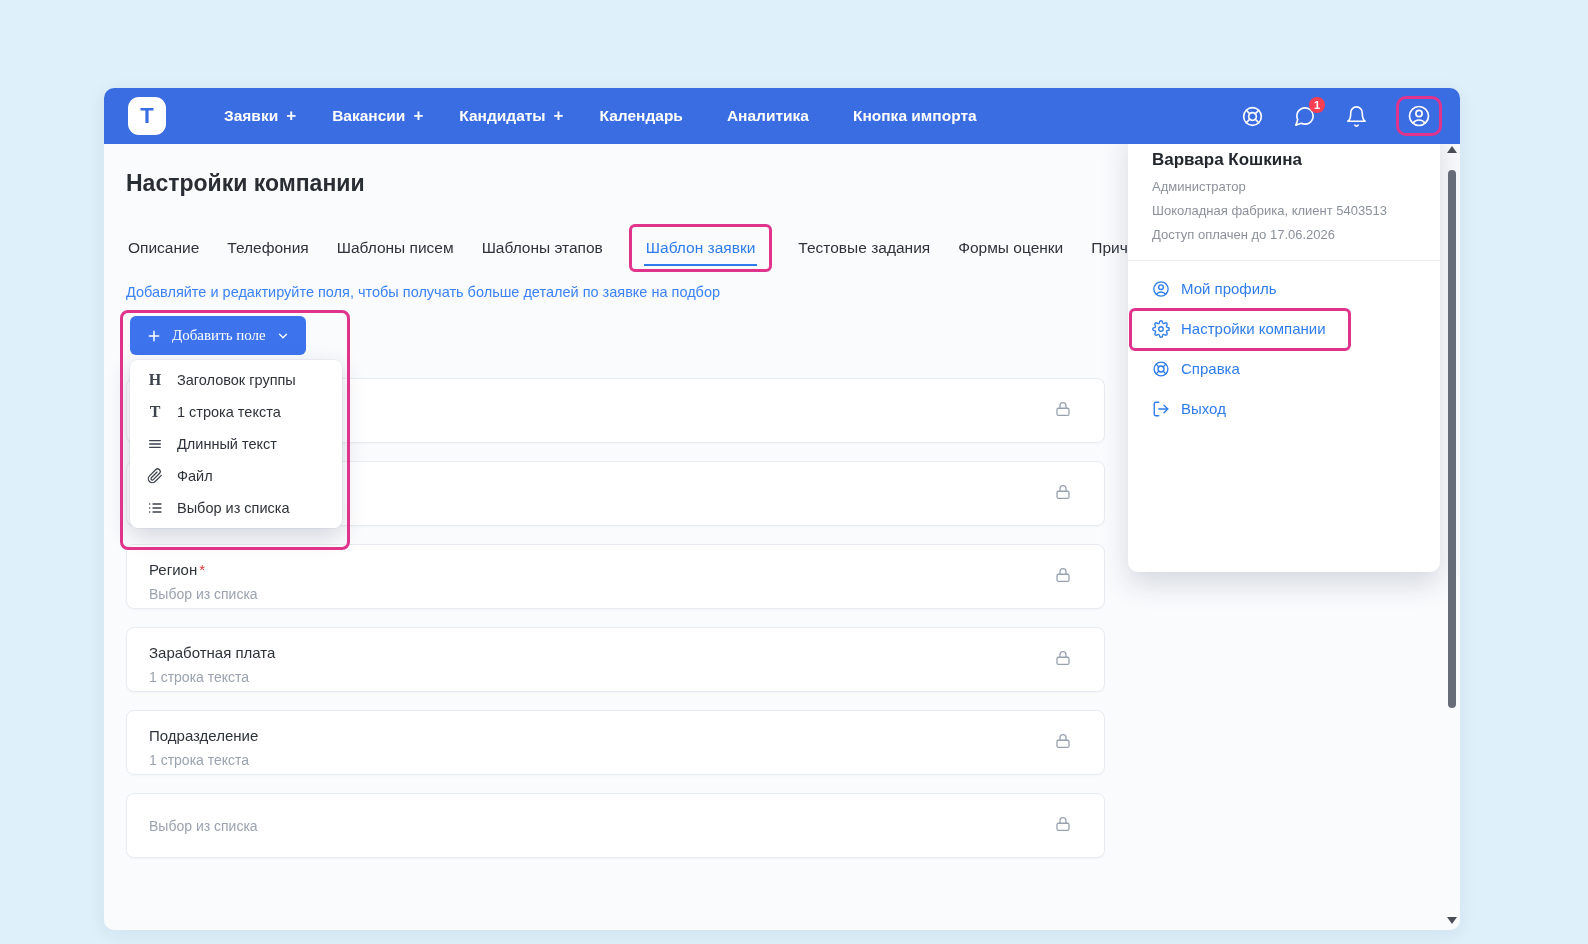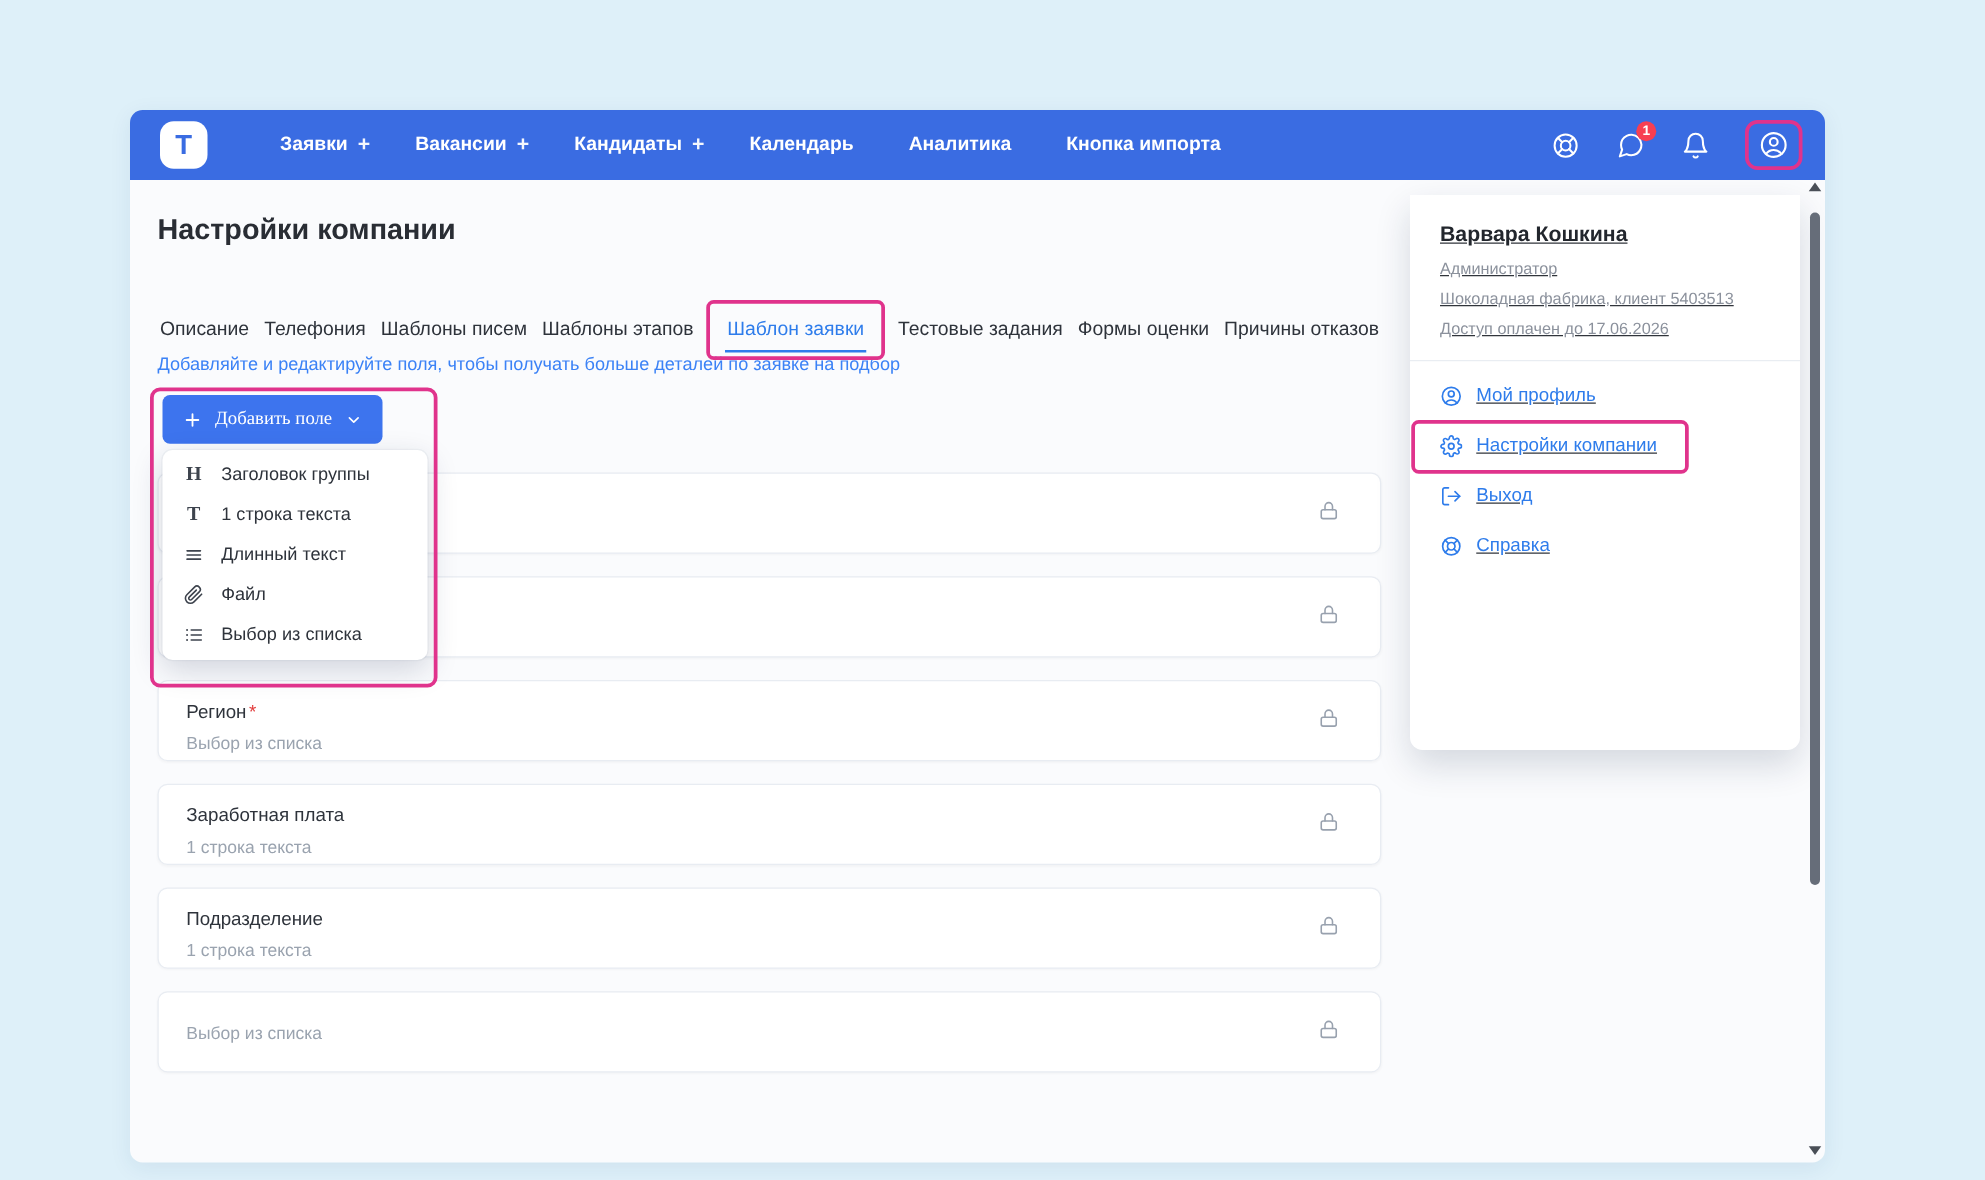--- a/index.html
+++ b/index.html
@@ -36,21 +36,21 @@
     position:absolute; top:-7px; right:-9px; background:#f73e52; color:#fff;
     font-size:11px; font-weight:700; min-width:16px; height:16px; border-radius:8px;
     display:flex; align-items:center; justify-content:center; padding:0 4px;
   }
   .profile-box {
     border:3px solid #e0338c; border-radius:10px; padding:5px 8px;
     display:flex; align-items:center; justify-content:center;
   }
   
   .page-title { position:absolute; left:22px; top:82px; font-size:23px; font-weight:600; color:#292d34; }
-  .tabs { position:absolute; left:22px; top:152px; display:flex; align-items:center; gap:8px; white-space:nowrap; z-index:2;justify-content:flex-end; }
+  .tabs { position:absolute; left:22px; top:136px; display:flex; align-items:center; gap:24px; white-space:nowrap; z-index:2;justify-content:flex-end; }
   .tab { font-size:15.5px; color:#2e333b; padding:9px 2px; cursor:pointer; }
   .tab.active { color:#2e7ceb; border-bottom:2px solid #2e7ceb; padding-bottom:7px; }
   .tab-highlight { border:3px solid #e0338c; border-radius:6px; padding:3px 12px; display:inline-flex; }
   .description { position:absolute; left:22px; top:196px; font-size:14.5px; color:#3b82f6; }
   .add-btn {
     position:absolute; left:26px; top:228px; height:39px; z-index:6;
     background:#3d74ee; color:#fff; border:none; border-radius:6px;
     display:flex; align-items:center; gap:10px; padding:0 16px;
     font-size:15px; font-weight:500; cursor:pointer; font-family:Liberation Serif, serif;
   }
@@ -72,24 +72,23 @@
     background:#fff; border:1px solid #e8ecf2; border-radius:8px; height:65px;
     position:relative; padding:16px 70px 0 22px; box-shadow:0 1px 2px rgba(16,24,40,.03);
     cursor:pointer;
   }
   .card-title { font-size:15px; color:#2e333b; }
   .required { color:#e23b3b; margin-left:2px; }
   .card-sub { font-size:14px; color:#9aa3af; margin-top:8px; }
   .lock { position:absolute; right:32px; top:50%; transform:translateY(-50%); color:#98a1ae; }
   
   .user-panel {
-    position:absolute; left:1024px; top:68px; width:312px; height:444px;
+    position:absolute; left:1024px; top:40px; width:312px; height:444px;
     background:#fff; border-radius:0 0 10px 10px; z-index:15;
     box-shadow:0 12px 28px rgba(20,35,70,.16);
-    text-decoration:underline;
   }
   .up-head { padding:22px 24px 4px; }
   .up-name { font-size:17px; font-weight:700; color:#22262d; }
   .up-sub { font-size:13px; color:#8b919c; margin-top:9px; }
   .up-divider { border-top:1px solid #e9edf2; margin:14px 0 0; }
   .up-menu { position:relative; padding:8px 0 14px; }
   .up-item { display:flex; align-items:flex-start; gap:11px; padding:11px 24px; color:#2e7ceb; font-size:15px; cursor:pointer; white-space:nowrap; }
   .up-item svg { flex:0 0 auto; }
   .menu-highlight {
     position:absolute; left:1px; top:47px; width:222px; height:43px;
@@ -320,35 +319,35 @@
         <span>Мой профиль</span>
       </div>
       <div class="up-item">
         <svg width="18" height="18" viewBox="0 0 24 24" fill="none" stroke="currentColor" stroke-width="1.8" stroke-linecap="round" stroke-linejoin="round">
           <circle cx="12" cy="12" r="3"></circle>
           <path d="M19.4 15a1.65 1.65 0 0 0 .33 1.82l.06.06a2 2 0 0 1 0 2.83 2 2 0 0 1-2.83 0l-.06-.06a1.65 1.65 0 0 0-1.82-.33 1.65 1.65 0 0 0-1 1.51V21a2 2 0 0 1-2 2 2 2 0 0 1-2-2v-.09A1.65 1.65 0 0 0 9 19.4a1.65 1.65 0 0 0-1.82.33l-.06.06a2 2 0 0 1-2.83 0 2 2 0 0 1 0-2.83l.06-.06a1.65 1.65 0 0 0 .33-1.82 1.65 1.65 0 0 0-1.51-1H3a2 2 0 0 1-2-2 2 2 0 0 1 2-2h.09A1.65 1.65 0 0 0 4.6 9a1.65 1.65 0 0 0-.33-1.82l-.06-.06a2 2 0 0 1 0-2.83 2 2 0 0 1 2.83 0l.06.06a1.65 1.65 0 0 0 1.82.33H9a1.65 1.65 0 0 0 1-1.51V3a2 2 0 0 1 2-2 2 2 0 0 1 2 2v.09a1.65 1.65 0 0 0 1 1.51 1.65 1.65 0 0 0 1.82-.33l.06-.06a2 2 0 0 1 2.83 0 2 2 0 0 1 0 2.83l-.06.06a1.65 1.65 0 0 0-.33 1.82V9a1.65 1.65 0 0 0 1.51 1H21a2 2 0 0 1 2 2 2 2 0 0 1-2 2h-.09a1.65 1.65 0 0 0-1.51 1z"></path>
         </svg>
         <span>Настройки компании</span>
       </div>
       <div class="up-item">
+        <svg width="18" height="18" viewBox="0 0 24 24" fill="none" stroke="currentColor" stroke-width="1.8" stroke-linecap="round">
+          <circle cx="12" cy="12" r="9.2"></circle>
+            <circle cx="12" cy="12" r="4"></circle>
+          <path d="M5.5 5.5l3.7 3.7M18.5 5.5l-3.7 3.7M5.5 18.5l3.7-3.7M18.5 18.5l-3.7-3.7"></path>
+        </svg>
+        <span>Справка</span>
+      </div>
+      <div class="up-item">
         <svg width="18" height="18" viewBox="0 0 24 24" fill="none" stroke="currentColor" stroke-width="1.8" stroke-linecap="round" stroke-linejoin="round">
           <path d="M9 21H5a2 2 0 0 1-2-2V5a2 2 0 0 1 2-2h4"></path>
             <path d="M16 17l5-5-5-5"></path>
             <path d="M21 12H9"></path>
         </svg>
         <span>Выход</span>
       </div>
-      <div class="up-item">
-        <svg width="18" height="18" viewBox="0 0 24 24" fill="none" stroke="currentColor" stroke-width="1.8" stroke-linecap="round">
-          <circle cx="12" cy="12" r="9.2"></circle>
-            <circle cx="12" cy="12" r="4"></circle>
-          <path d="M5.5 5.5l3.7 3.7M18.5 5.5l-3.7 3.7M5.5 18.5l3.7-3.7M18.5 18.5l-3.7-3.7"></path>
-        </svg>
-        <span>Справка</span>
-      </div>
       <div class="menu-highlight"></div>
     </div>
   </div>
 
   <div class="scrollbar">
     <div class="sb-up"></div>
     <div class="sb-thumb"></div>
     <div class="sb-down"></div>
   </div>
 

